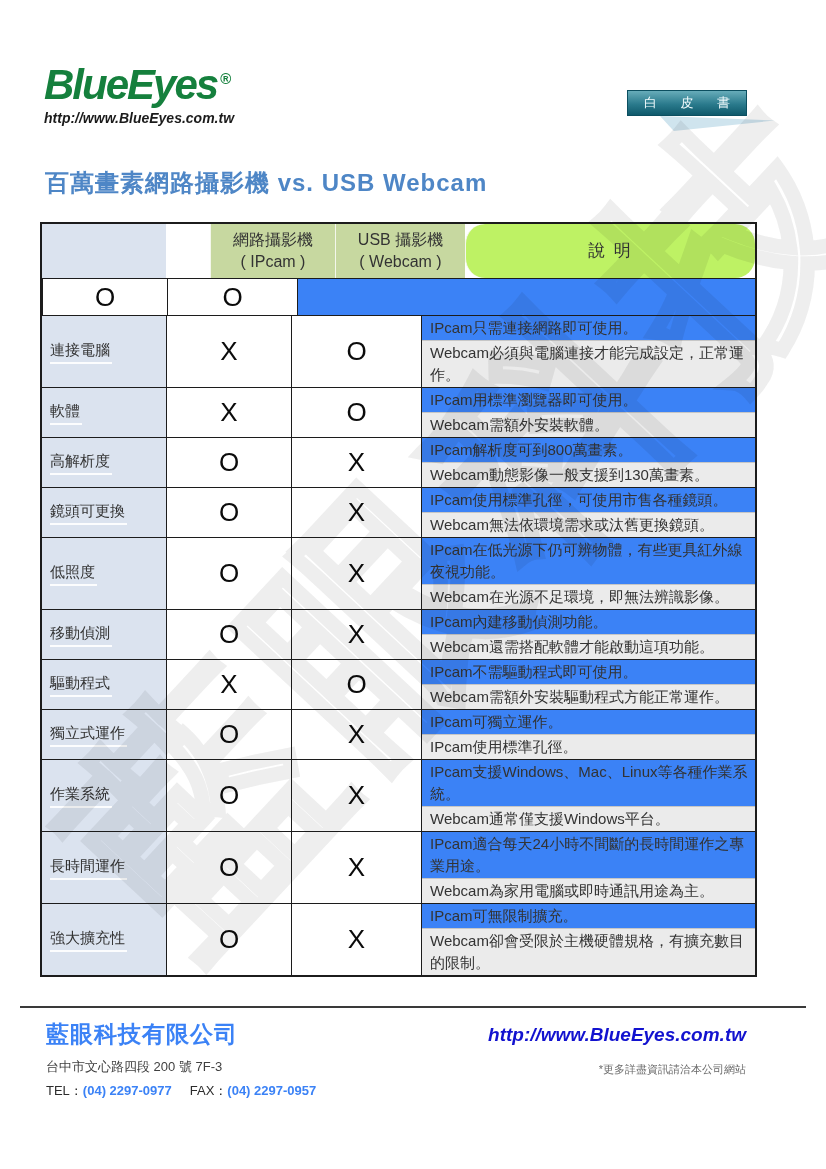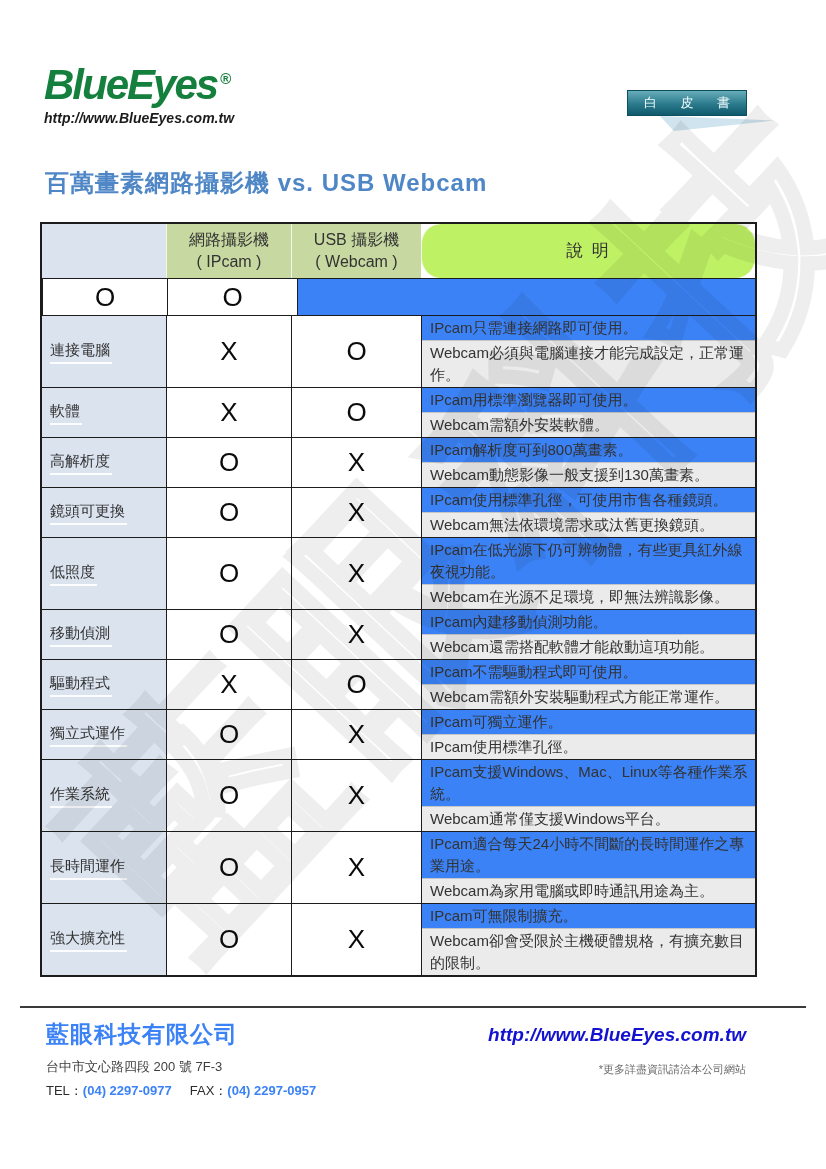--- a/index.html
+++ b/index.html
@@ -42,21 +42,21 @@
   .cmp-table {
     position:absolute; left:40px; top:222px; width:717px;
     border:2px solid #1c1c1c; background:#fff; z-index:1;
   }
   .thead { display:flex; height:54px; }
   .h-cell {
     display:flex; flex-direction:column; align-items:center; justify-content:center;
     font-size:16px; color:#333; line-height:22px;
   }
   .h0 { width:124px; background:#dbe3ef; }
-  .h1 { width:125px; background:#c7d8a0; border-left:1px solid #f4f7ec; }
+  .h1 { width:125px; background:#c7d8a0; border-left:1px solid #f4f7ec;margin-left:44px; }
   .h2 { width:130px; background:#c7d8a0; border-left:1px solid #f4f7ec; }
   .h3 { flex:1; background:#bef264; border-left:1px solid #f4f7ec; font-size:17px; letter-spacing:2px;border-radius:20px; }
 
   .trow { display:flex; border-top:1px solid #1c1c1c; }
   .c-label {
     width:124px; background:#dbe3ef; display:flex; align-items:center;
     padding:4px 4px 4px 8px;
   }
   .c-label span {
     font-size:15px; color:#333; line-height:20px;

